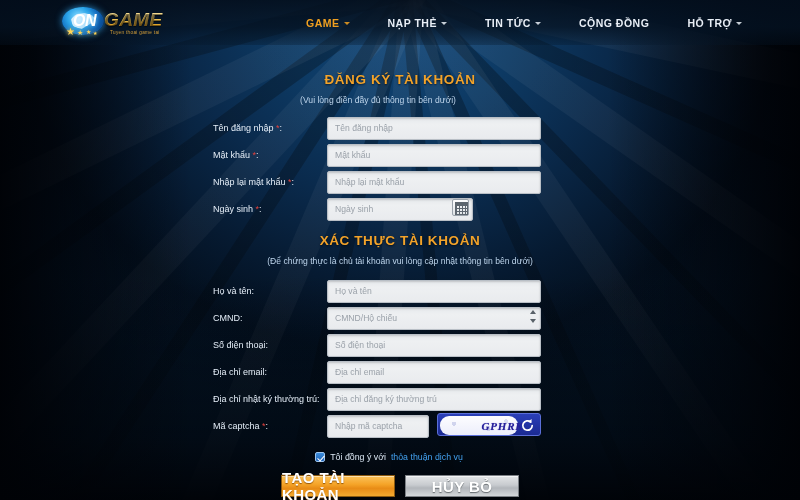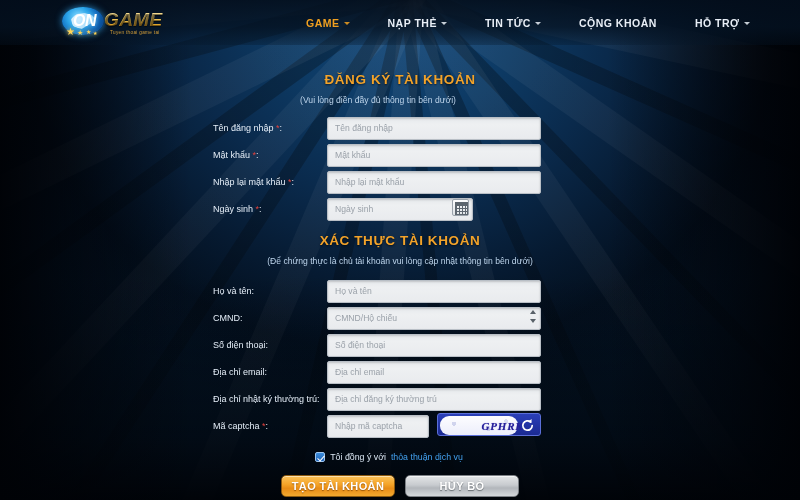--- a/index.html
+++ b/index.html
@@ -230,23 +230,23 @@
   .chk:after {
     content:""; position: absolute; left: 2.4px; top: .6px;
     width: 3px; height: 6px; border: solid #fff; border-width: 0 1.6px 1.6px 0;
     transform: rotate(42deg);
   }
   .agree-link { color: #43a0ee; }
 
   .btn-row { position: absolute; left: 0; top: 430px; width: 800px; display: flex; justify-content: center; gap: 10px; }
   .btn {
     width: 114px; height: 22px;
-    border-radius: 5px;
+    border-radius: 0;
     display: flex; align-items: center; justify-content: center;
-    font-size: 11px; font-weight: bold; letter-spacing: .4px;
+    font-size: 15px; font-weight: bold; letter-spacing: .4px;
     cursor: pointer;
   }
   .btn-primary {
     background: linear-gradient(180deg, #fbc25a 0%, #f5a428 42%, #e88c16 62%, #f3a92f 100%);
     border: 1px solid #8c5a10;
     color: #ffffff;
     text-shadow: 0 1px 1px rgba(130,70,0,.85);
     box-shadow: inset 0 1px 0 rgba(255,255,255,.5);
   }
   .btn-secondary {
@@ -305,21 +305,21 @@
         </div>
         <div class="nav-item">
           <span>NẠP THẺ</span>
           <span class="caret"></span>
         </div>
         <div class="nav-item">
           <span>TIN TỨC</span>
           <span class="caret"></span>
         </div>
         <div class="nav-item">
-          <span>CỘNG KHOẢN</span>
+          <span>CỘNG ĐỒNG</span>
         </div>
         <div class="nav-item">
           <span>HỖ TRỢ</span>
           <span class="caret"></span>
         </div>
       </div>
 
   </div>
 
   <div class="content">

